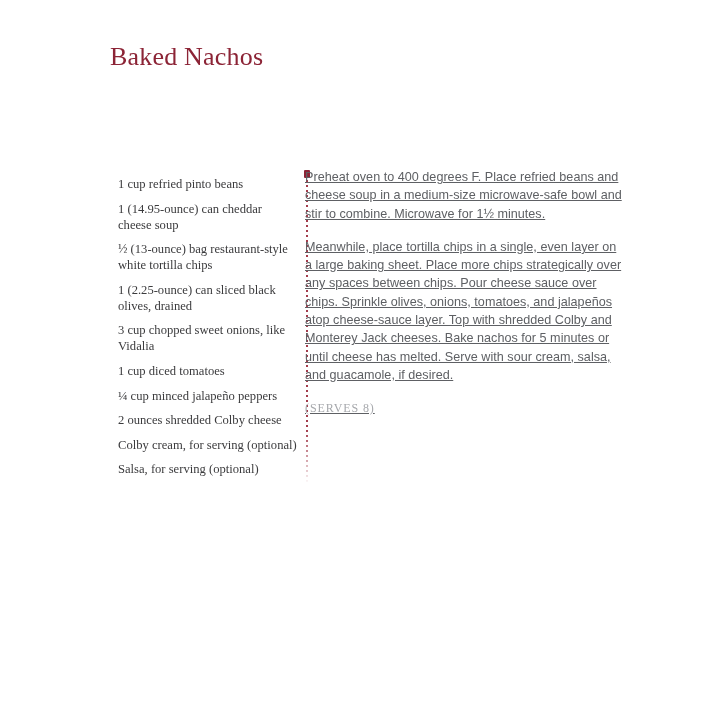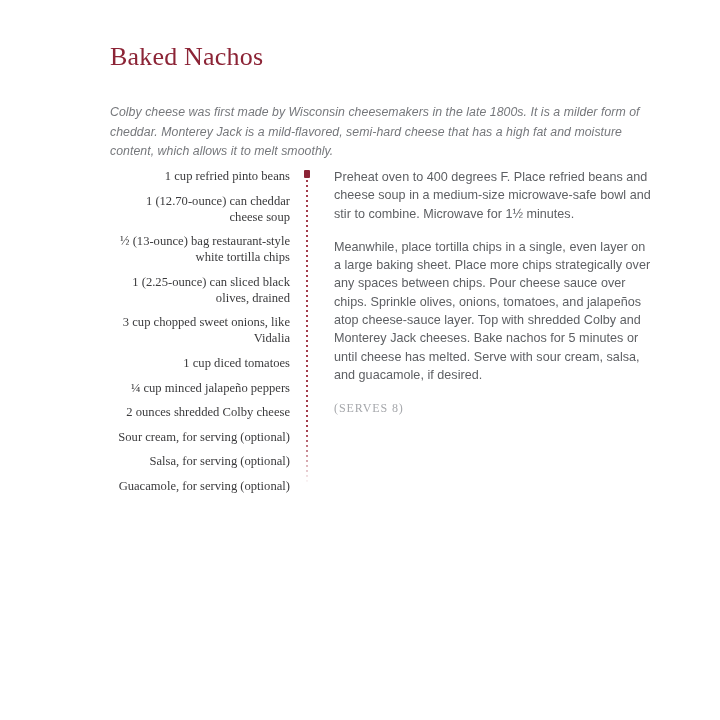--- a/index.html
+++ b/index.html
@@ -60,27 +60,26 @@
     top: 168px;
     width: 720px;
   }
 
   .ingredients {
     position: absolute;
     left: 110px;
     top: 0;
     width: 180px;
     list-style: none;
-    margin: 0;
+    margin: 8px;
     padding: 0;
     font-family: "Liberation Serif", serif;
     font-size: 12.6px;
     line-height: 16px;
     color: #3b3b3d;
-    text-align: right;
   }
   .ingredients li {
     margin: 0 0 8.6px 0;
     padding: 0;
   }
 
   
   .divider {
     position: absolute;
     left: 304px;
@@ -112,64 +111,63 @@
     );
     background-size: 1.6px 5px;
     background-repeat: repeat-y;
     -webkit-mask-image: linear-gradient(to bottom, #000 0%, #000 82%, rgba(0,0,0,0.25) 96%, rgba(0,0,0,0) 100%);
             mask-image: linear-gradient(to bottom, #000 0%, #000 82%, rgba(0,0,0,0.25) 96%, rgba(0,0,0,0) 100%);
   }
 
   
   .instructions {
     position: absolute;
-    left: 334px;
+    left: 305px;
     top: 0;
     width: 318px;
     font-family: "Liberation Sans", sans-serif;
     font-size: 12.6px;
     line-height: 18.3px;
     color: #5e6064;
     letter-spacing: 0.02px;
+    text-decoration: underline;
   }
   .instructions p {
     margin: 0 0 15px 0;
   }
 
   .serves {
     font-family: "Liberation Serif", serif;
     font-size: 12px;
     letter-spacing: 0.9px;
     color: #a6a8ac;
     margin: 7px 0 0 0;
   }
 </style>
 </head>
 <body>
 
 <div class="page">
 
   <h1 class="recipe-title">Baked Nachos</h1>
 
-  <p class="intro">Colby cheese was first made by Wisconsin cheesemakers in the late 1800s. It is a milder form of cheddar. Monterey Jack is a mild-flavored, semi-hard cheese that has a high fat and moisture content, which allows it to melt smoothly.</p>
 
   <div class="body-cols">
 
     <ul class="ingredients" id="ingredients-list">
         <li>1 cup refried pinto beans</li>
-        <li>1 (12.70-ounce) can cheddar cheese soup</li>
+        <li>1 (14.95-ounce) can cheddar cheese soup</li>
         <li>½ (13-ounce) bag restaurant-style white tortilla chips</li>
         <li>1 (2.25-ounce) can sliced black olives, drained</li>
         <li>3 cup chopped sweet onions, like Vidalia</li>
         <li>1 cup diced tomatoes</li>
         <li>¼ cup minced jalapeño peppers</li>
         <li>2 ounces shredded Colby cheese</li>
-        <li>Sour cream, for serving (optional)</li>
+        <li>Colby cream, for serving (optional)</li>
         <li>Salsa, for serving (optional)</li>
-        <li>Guacamole, for serving (optional)</li>
       </ul>
 
     <div class="divider">
       <div class="divider-cap"></div>
       <div class="divider-dots"></div>
     </div>
 
     <div class="instructions" id="instructions-block">
         <p>Preheat oven to 400 degrees F. Place refried beans and cheese soup in a medium-size microwave-safe bowl and stir to combine. Microwave for 1½ minutes.</p>
         <p>Meanwhile, place tortilla chips in a single, even layer on a large baking sheet. Place more chips strategically over any spaces between chips. Pour cheese sauce over chips. Sprinkle olives, onions, tomatoes, and jalapeños atop cheese-sauce layer. Top with shredded Colby and Monterey Jack cheeses. Bake nachos for 5 minutes or until cheese has melted. Serve with sour cream, salsa, and guacamole, if desired.</p>

